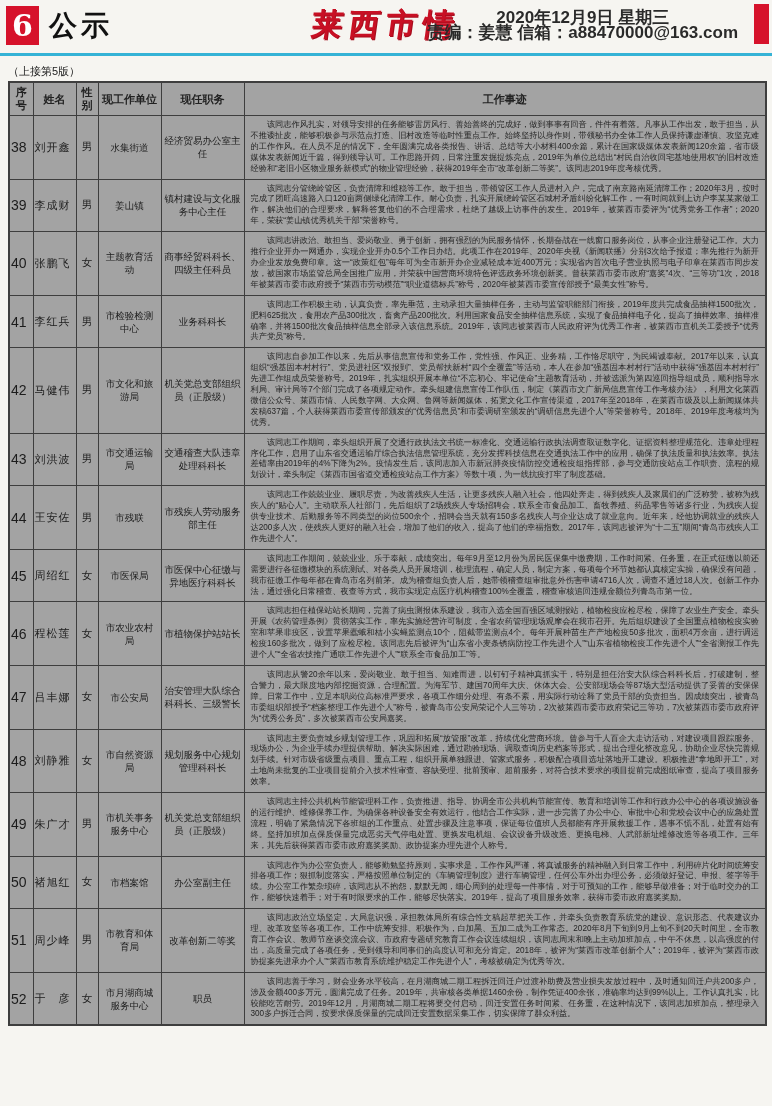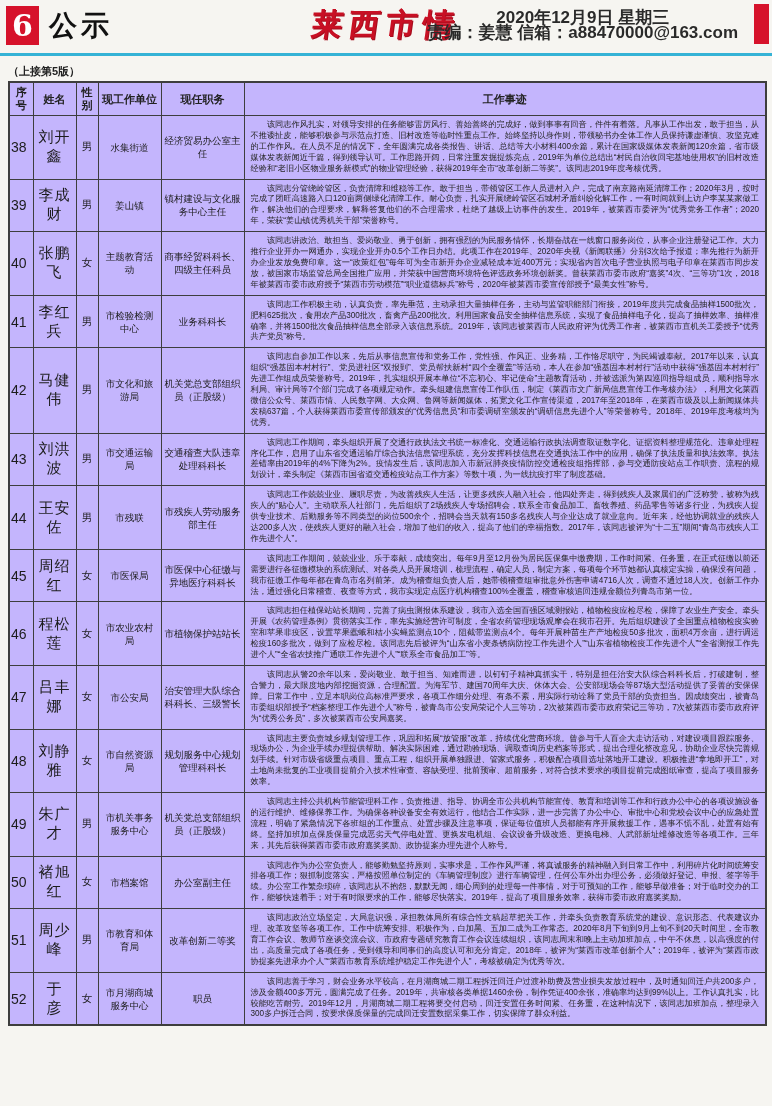--- a/index.html
+++ b/index.html
@@ -50,47 +50,47 @@
   }
   .corner-block{
     position:absolute;right:3px;top:4px;
     width:15px;height:40px;background:#d6122b;
   }
   .cyan-rule{
     height:3px;background:#35b3d6;
     margin:2px 0 0 0;
   }
   .continued{
-    font-size:11px;font-weight:bold;color:#222;
+    font-size:11px;font-weight:normal;color:#222;
     margin:8px 0 2px 8px;
   }
   
   table.announcement{
     border-collapse:collapse;
     margin:2px 7px 0 8px;
     width:757px;
     table-layout:fixed;
-    background:#c4b5fd;
+    background:#a3a3a3;
   }
   table.announcement th,
   table.announcement td{
     border:1px solid #3e3e3e;
     vertical-align:middle;
     box-sizing:border-box;
   }
   table.announcement{border:2px solid #3e3e3e;}
   thead th{
     font-size:11px;font-weight:bold;color:#222;
     padding:3px 1px;
     text-align:center;
     height:30px;
     line-height:13px;
   }
   td.c-no{ font-size:14px; }
-  td.c-name{ text-align:center;font-size:15px;letter-spacing:1px; }
+  td.c-name{ font-size:11px;letter-spacing:1px; }
   td.c-gender{ text-align:center;font-size:10.5px; }
   td.c-unit,td.c-pos{
     text-align:center;font-size:9.5px;line-height:13px;
     padding:2px 3px;
   }
   td.c-deeds{
     padding:4px 6px 4px 6px;
     font-size:8.2px;line-height:10.9px;
     text-align:justify;
     text-justify:inter-character;

